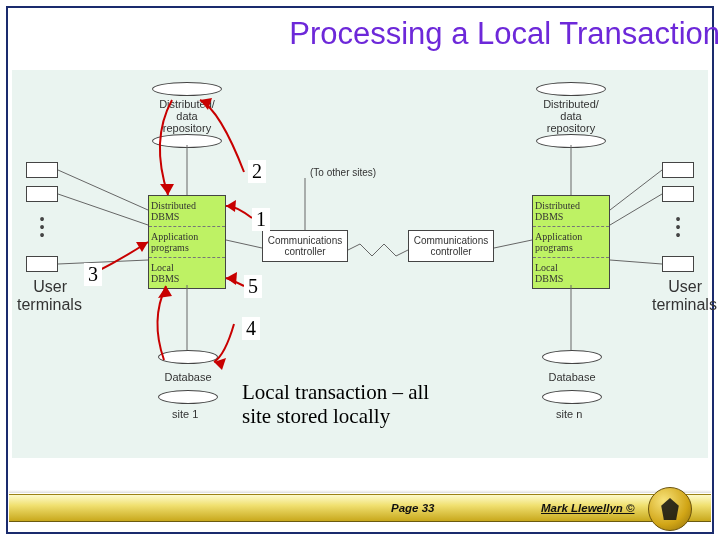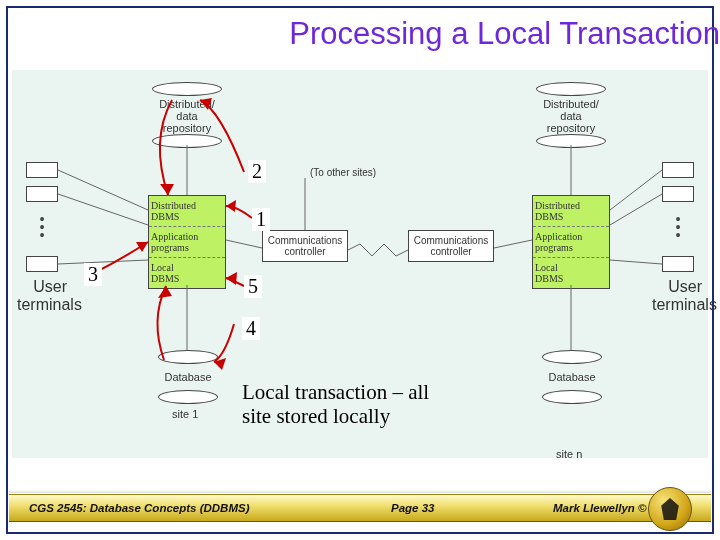--- a/index.html
+++ b/index.html
@@ -245,21 +245,21 @@
   <div class="cyl-label">Database</div>
 </div>
 <div class="site-label" style="top:408px; left:172px;">site 1</div>
 
 <div class="cyl small" style="top:350px; left:542px;">
   <div class="cyl-top"></div>
   <div class="cyl-body" style="height:40px;"></div>
   <div class="cyl-bot"></div>
   <div class="cyl-label">Database</div>
 </div>
-<div class="site-label" style="top:408px; left:556px;margin-top:40px;">site n</div>
+<div class="site-label" style="top:408px; left:556px;">site n</div>
 
 <div class="termbox" style="top:162px; left:26px;"></div>
 <div class="termbox" style="top:186px; left:26px;"></div>
 <div class="dots" style="top:216px; left:37px;">•<br>•<br>•</div>
 <div class="termbox" style="top:256px; left:26px;"></div>
 <div class="term-label" style="top:278px; left:17px;">User
 terminals</div>
 
 <div class="termbox" style="top:162px; left:662px;"></div>
 <div class="termbox" style="top:186px; left:662px;"></div>
@@ -313,18 +313,17 @@
 <div class="num" style="top:208px; left:252px;">1</div>
 <div class="num" style="top:263px; left:84px;">3</div>
 <div class="num" style="top:275px; left:244px;">5</div>
 <div class="num" style="top:317px; left:242px;">4</div>
 
 <div class="caption" style="top:380px; left:242px; width:230px; white-space:pre-line;">Local transaction – all
 site stored locally</div>
 
 <div class="footer-bar">
   <div class="footer-grad"></div>
-  <span class="footer-text" style="left:20px;">CGS 2545: Database Concepts  (DDBMS)</span>
   <span class="footer-text" style="left:382px;">Page 33</span>
-  <span class="footer-text" style="left:544px;">Mark Llewellyn ©</span>
+  <span class="footer-text" style="left:532px;text-decoration:underline;">Mark Llewellyn ©</span>
 </div>
 
 <div class="logo"></div>
 
 </body></html>

